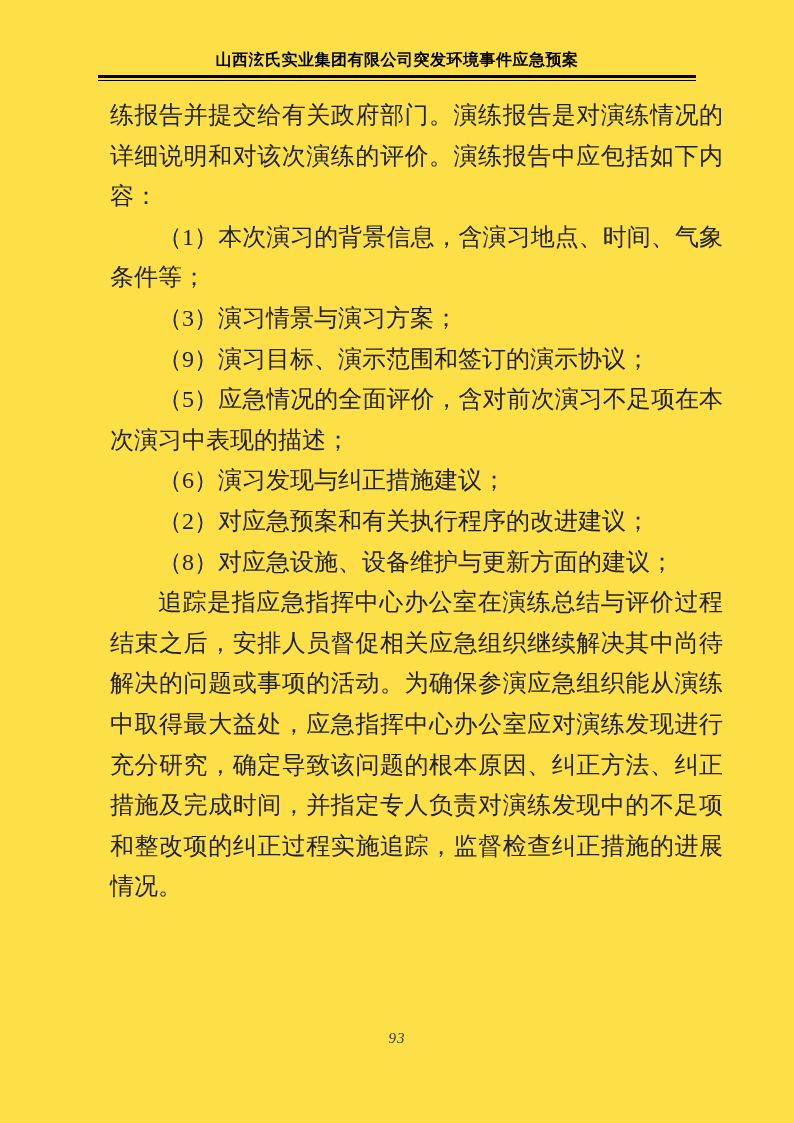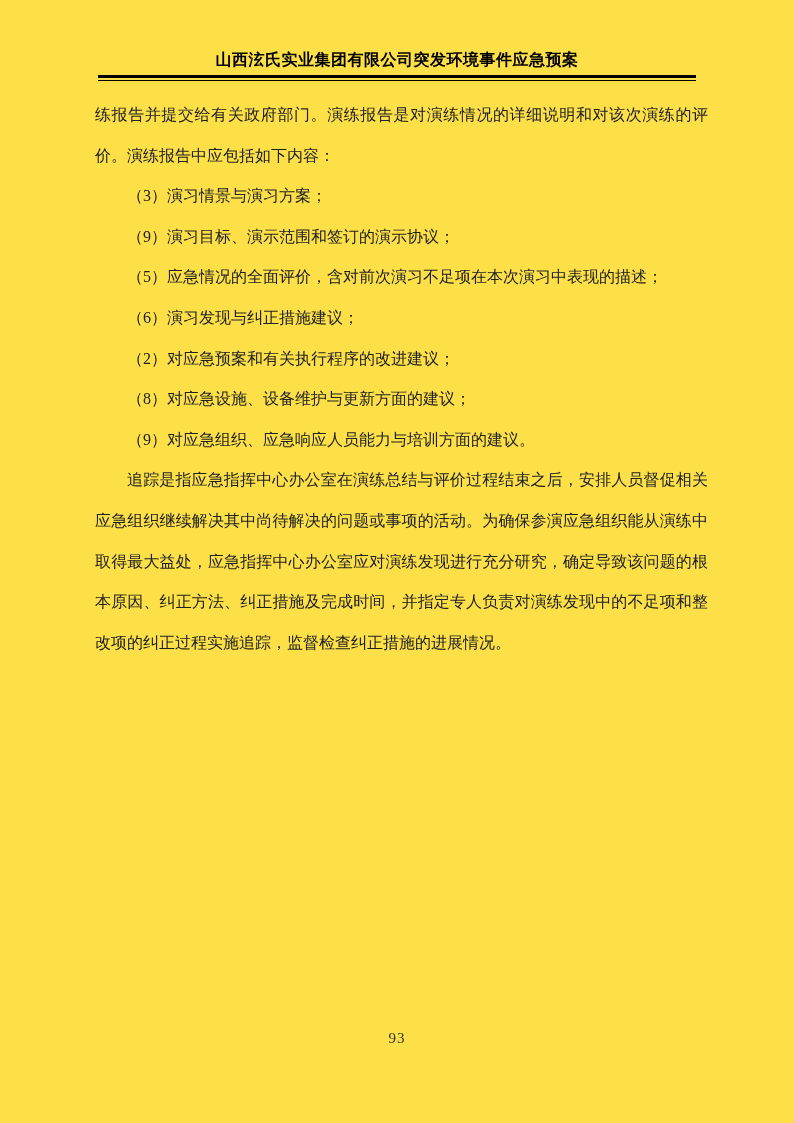--- a/index.html
+++ b/index.html
@@ -34,42 +34,43 @@
   .header-rule {
     margin-top: 3px;
     height: 2px;               
     border-top: 3px solid #000000;   
     border-bottom: 1px solid #000000;
   }
   
   .doc-body {
     position: absolute;
     top: 95px;
-    left: 95px;
+    left: 110px;
     width: 613px;
-    font-size: 16px;
+    font-size: 24px;
     line-height: 40.6px;
     color: #212121;
     text-align: justify;
     text-justify: inter-character;
   }
   .doc-body p {
     margin: 0;
     padding: 0;
   }
   .indent-2 {
     text-indent: 2em;
   }
   
   .page-footer {
     position: absolute;
     top: 1028px;
     left: 0;
     width: 794px;
     text-align: center;
+    font-style: italic;
   }
   .page-number {
     font-size: 15px;
     color: #333333;
     letter-spacing: 1px;
     line-height: 20px;
   }
 </style>
 </head>
 <body>
@@ -77,27 +78,27 @@
 <div class="page">
 
   <div class="doc-header">
     <div class="doc-header-title">山西泫氏实业集团有限公司突发环境事件应急预案</div>
     <div class="header-rule"></div>
   </div>
 
   <div class="doc-body">
     <p>练报告并提交给有关政府部门。演练报告是对演练情况的详细说明和对该次演练的评价。演练报告中应包括如下内容：</p>
 
+    <p class="indent-2">（1）本次演习的背景信息，含演习地点、时间、气象条件等；</p>
     <p class="indent-2">（3）演习情景与演习方案；</p>
     <p class="indent-2">（9）演习目标、演示范围和签订的演示协议；</p>
     <p class="indent-2">（5）应急情况的全面评价，含对前次演习不足项在本次演习中表现的描述；</p>
     <p class="indent-2">（6）演习发现与纠正措施建议；</p>
     <p class="indent-2">（2）对应急预案和有关执行程序的改进建议；</p>
     <p class="indent-2">（8）对应急设施、设备维护与更新方面的建议；</p>
-    <p class="indent-2">（9）对应急组织、应急响应人员能力与培训方面的建议。</p>
 
     <p class="indent-2">追踪是指应急指挥中心办公室在演练总结与评价过程结束之后，安排人员督促相关应急组织继续解决其中尚待解决的问题或事项的活动。为确保参演应急组织能从演练中取得最大益处，应急指挥中心办公室应对演练发现进行充分研究，确定导致该问题的根本原因、纠正方法、纠正措施及完成时间，并指定专人负责对演练发现中的不足项和整改项的纠正过程实施追踪，监督检查纠正措施的进展情况。</p>
   </div>
 
   <div class="page-footer">
     <span class="page-number">93</span>
   </div>
 
 </div>
 

